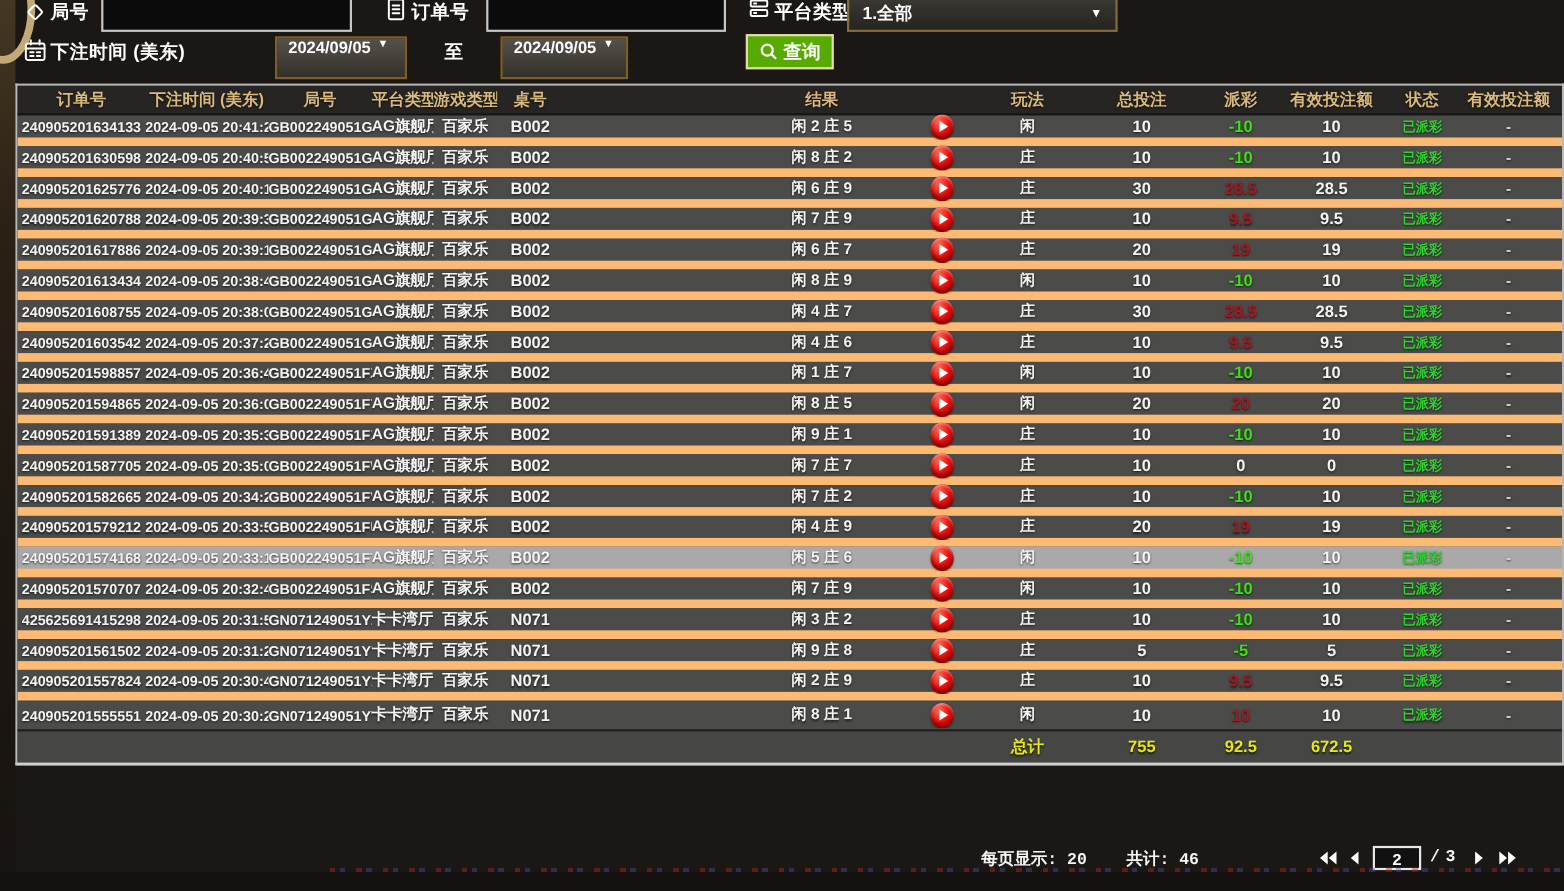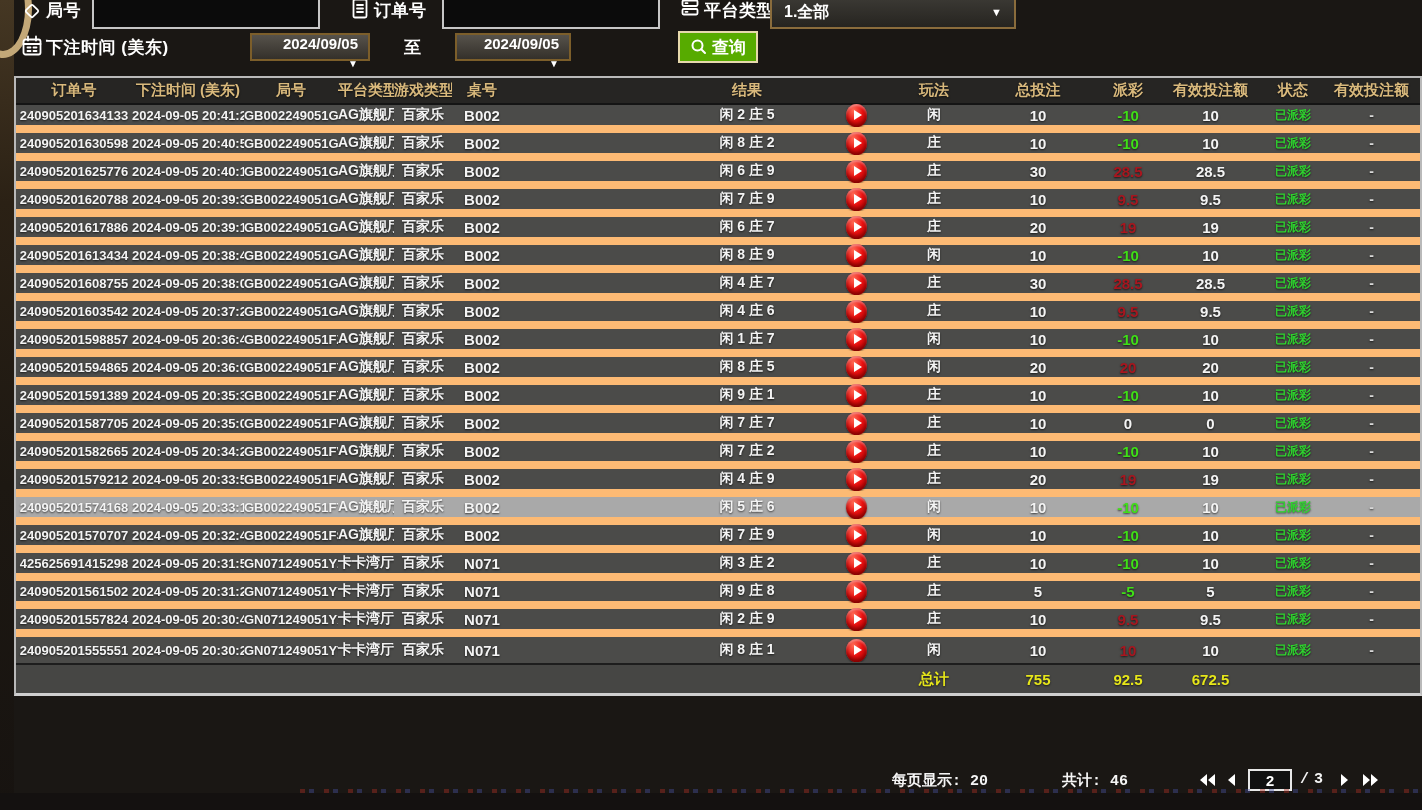--- a/index.html
+++ b/index.html
@@ -24,23 +24,23 @@
   
   .filters{ position:absolute; left:0; top:0; width:1422px; height:78px; }
   .flabel{ position:absolute; font-size:17px; color:#fff; letter-spacing:.5px; white-space:nowrap; }
   .ficon{ position:absolute; }
   .text-input{ position:absolute; background:#0b0b0b; border:2px solid #c6c6c6; height:36px;
     color:#fff; font-size:14px; font-weight:700; padding:0 8px; outline:none; }
   .selectbox{ position:absolute; height:34px; border:2px solid #8a6c3c;
     background:linear-gradient(180deg,#3c3a35 0%,#262420 100%);
     color:#fff; font-size:16px; display:flex; align-items:center; padding:0 12px; cursor:pointer; }
   .selectbox .arrow{ margin-left:auto; font-size:11px; color:#fff; }
-  .datebox{ position:absolute; height:28px; border:2px solid #7c5e2a;
+  .datebox{ position:absolute; height:39px; border:2px solid #7c5e2a;
     background:linear-gradient(180deg,#56524b 0%,#34302a 100%);
-    color:#fff; font-size:15px; display:flex; align-items:flex-end; gap:6px; padding:0 10px; cursor:pointer;flex-direction:column; }
+    color:#fff; font-size:15px; display:flex; align-items:flex-start; gap:6px; padding:0 10px; cursor:pointer; }
   .datebox .arrow{ font-size:10px; }
   .query-btn{ position:absolute; height:32px; border:2px solid #e7d9ac; background:#57ab00;
     color:#fff; font-size:17px; font-weight:700; display:flex; align-items:center; gap:4px;
     padding:0 10px; cursor:pointer; }
 
   
   .btable{ position:absolute; left:14px; top:76px; width:1408px;
     border-left:2px solid #b9b9b9; border-right:2px solid #b9b9b9; border-top:2px solid #b9b9b9;
     border-bottom:3px solid #cfcfcf; background:#1d1d1d; }
   .grid-row{ display:grid;
@@ -561,21 +561,21 @@
     <div class="grid-row sumrow">
       <div class="cell" style="grid-column:10">总计</div>
       <div class="cell" style="grid-column:11">755</div>
       <div class="cell" style="grid-column:12">92.5</div>
       <div class="cell" style="grid-column:13">672.5</div>
     </div>
   </div>
 
   <div class="pager">
     <span style="left:878px;">每页显示: 20</span>
-    <span style="left:1048px;">共计: 46</span>
+    <span style="left:1010px;">共计: 46</span>
 
     <div class="pgbtn" style="left:1182px;">
       <svg width="18" height="16" viewBox="0 0 18 16">
         <path fill="#fff" d="M9 2 L2 8 L9 14 Z M17 2 L10 8 L17 14 Z"></path>
       </svg>
     </div>
     <div class="pgbtn" style="left:1206px;">
       <svg width="14" height="16" viewBox="0 0 14 16">
         <path fill="#fff" d="M11 2 L4 8 L11 14 Z"></path>
       </svg>

